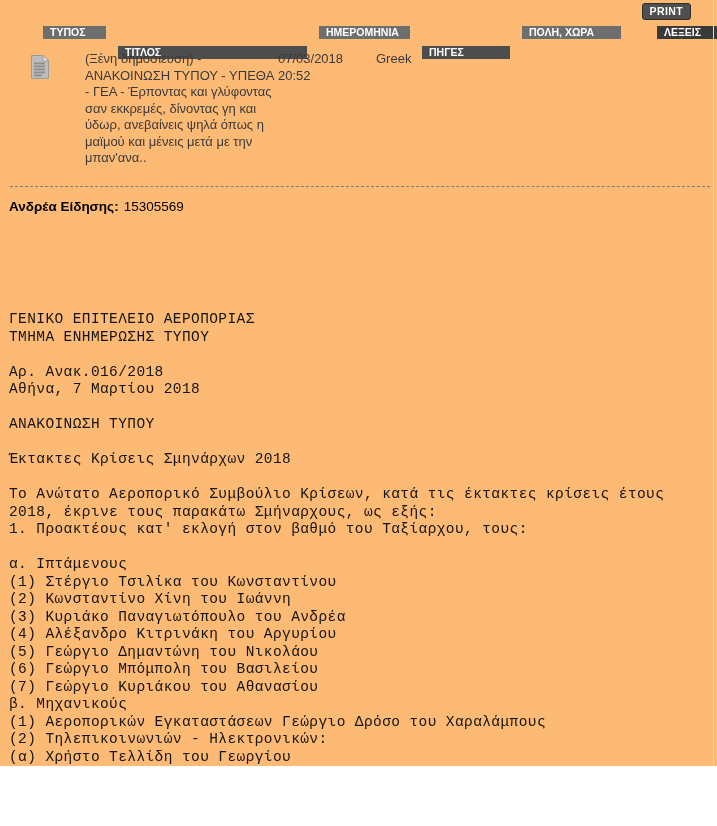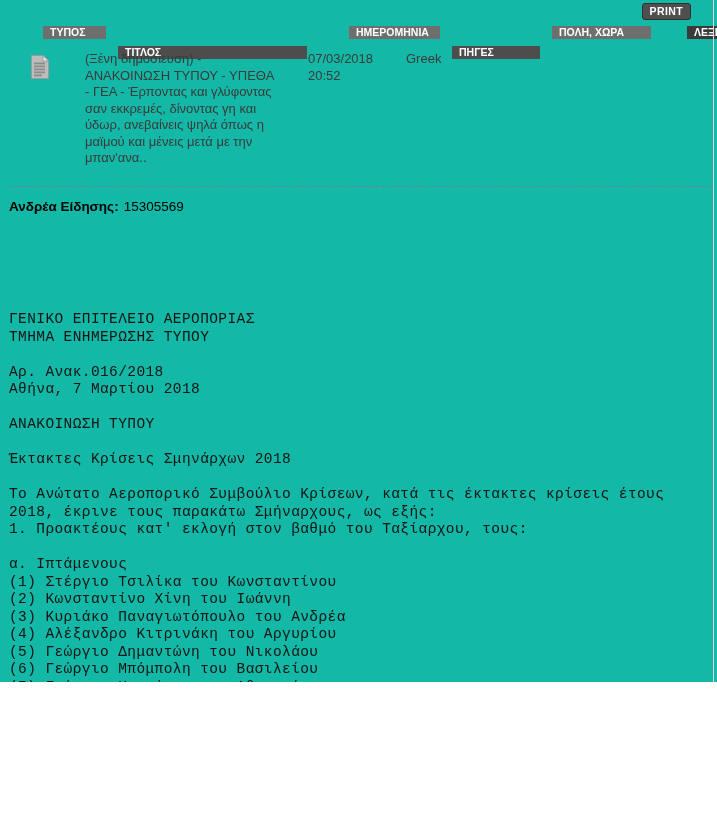--- a/index.html
+++ b/index.html
@@ -1,19 +1,19 @@
 <!DOCTYPE html>
 <html><head>
 <meta charset="utf-8">
 <style>
   * { margin:0; padding:0; box-sizing:border-box; }
   html,body { background:#fff; }
   .page {
-    position:relative; width:717px; height:682px;
-    background:#14b8a6; overflow:hidden;
+    position:relative; width:717px; height:766px;
+    background:#fdba74; overflow:hidden;
     font-family:"Liberation Sans", sans-serif;
   }
   .right-edge {
     position:absolute; left:713px; top:0; width:1px; height:826px;
     background:#d9d9d9;
   }
   .print-btn {
     position:absolute; top:3px; right:26px;
     background:#4f4f4f; color:#ffffff;
     border:1px solid #2f2f2f; border-radius:3px;
@@ -27,21 +27,21 @@
   }
   .hcell {
     height:13px; line-height:13px;
     color:#ffffff; font-size:10.5px; font-weight:bold;
     padding-left:7px; overflow:hidden; white-space:nowrap;
     cursor:pointer;
   }
   .hc-light   { background:#6e6e6e; }
   .hc-dark    { background:#4d4d4d;margin-top:20px; }
   .hc-active  { background:#3a3a3a;margin-left:24px; }
-  .w0{width:63px;} .w1{width:189px;} .w2{width:91px;margin-left:30px;} .w3{width:88px;}
+  .w0{width:63px;} .w1{width:189px;} .w2{width:91px;} .w3{width:88px;}
   .w4{width:99px;} .w5{width:61px;} .w6{width:81px;}
   .data-row {
     position:absolute; top:48px; left:15px;
     display:flex; gap:4px;
     font-size:13px; line-height:16.5px; color:#3a3a3a;
   }
   .cell { padding:3px 0 0 3px; }
   .cell.icon-cell { padding-left:15px; padding-top:6px; }
   .cell .narrow-80 { display:inline-block; width:80px; }
   .cell .narrow-70 { display:inline-block; width:70px; }

